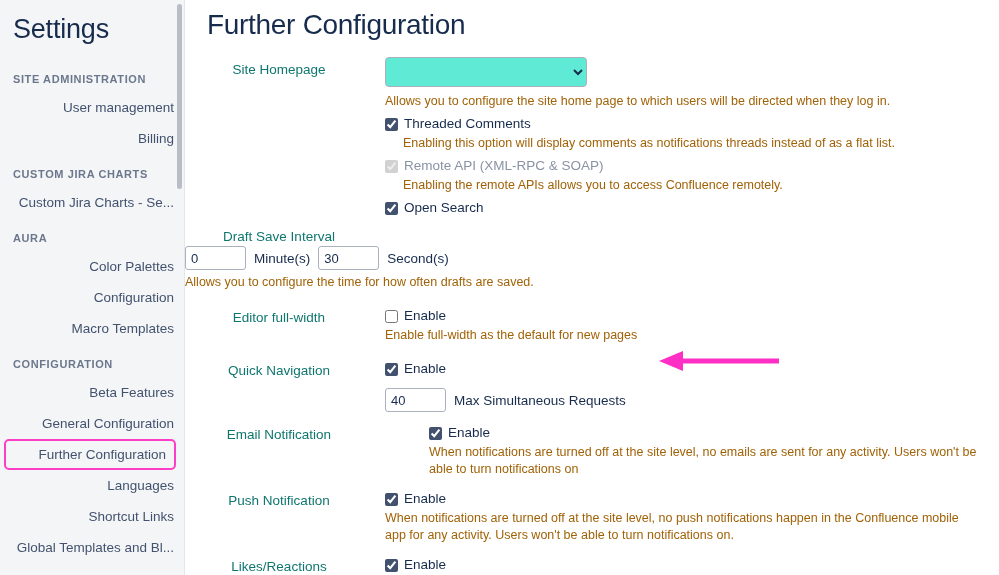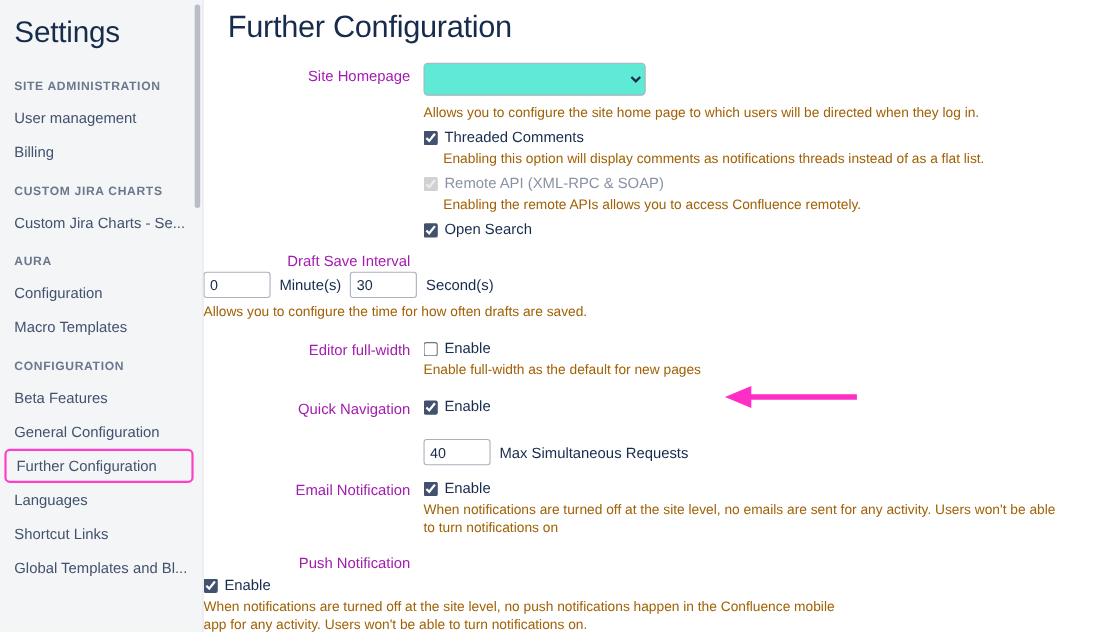--- a/index.html
+++ b/index.html
@@ -42,20 +42,21 @@
   }
   .sidebar-item {
     font-size: 13.5px;
     color: #42526e;
     padding: 7px 10px 7px 13px;
     line-height: 17px;
     white-space: nowrap;
     overflow: hidden;
     text-overflow: ellipsis;
     cursor: pointer;
+    text-align: right;
   }
   .sidebar-item.selected {
     border: 2px solid #ff3ec8;
     border-radius: 5px;
     margin: 0 8px 0 4px;
     padding: 5px 8px 5px 9px;
     color: #42526e;
   }
   .scrollbar {
     position: absolute;
@@ -84,24 +85,24 @@
   }
   .form { padding: 16px 0 0 0; }
   .row {
     display: flex;
     align-items: flex-start;
     margin-bottom: 2px;
   }
   .row-label {
     width: 200px;
     min-width: 200px;
-    text-align: right;
+    text-align: center;
     padding-right: 12px;
     font-size: 13.5px;
-    color: #a21caf;
+    color: #0f766e;
     padding-top: 4px;
     line-height: 18px;
   }
   .row-field { flex: 1; padding-right: 20px; }
   .desc {
     font-size: 12.5px;
     color: #a16207;
     line-height: 17px;
     margin: 4px 0 6px 0;
     max-width: 575px;
@@ -142,21 +143,21 @@
     padding: 2px 5px;
     color: #172b4d;
   }
   .inline {
     display: flex;
     align-items: center;
     gap: 8px;
     font-size: 13.5px;
     color: #172b4d;
   }
-  .qn-num { margin-top: 22px; }
+  .qn-num { margin-top: 12px; }
   .btn-row { display: flex; align-items: center; gap: 14px; margin-top: 8px; }
   .btn {
     background: #f4f5f7;
     border: 1px solid #c1c7d0;
     border-radius: 4px;
     font-size: 13.5px;
     color: #172b4d;
     padding: 5px 14px;
     font-family: "Liberation Sans", sans-serif;
     cursor: pointer;
@@ -186,20 +187,21 @@
     <div class="sidebar-title">Settings</div>
 
     <div class="sidebar-section">SITE ADMINISTRATION</div>
     <div class="sidebar-item">User management</div>
     <div class="sidebar-item">Billing</div>
 
     <div class="sidebar-section">CUSTOM JIRA CHARTS</div>
     <div class="sidebar-item">Custom Jira Charts - Se...</div>
 
     <div class="sidebar-section">AURA</div>
+    <div class="sidebar-item">Color Palettes</div>
     <div class="sidebar-item">Configuration</div>
     <div class="sidebar-item">Macro Templates</div>
 
     <div class="sidebar-section">CONFIGURATION</div>
     <div class="sidebar-item">Beta Features</div>
     <div class="sidebar-item">General Configuration</div>
     <div class="sidebar-item selected">Further Configuration</div>
     <div class="sidebar-item">Languages</div>
     <div class="sidebar-item">Shortcut Links</div>
     <div class="sidebar-item">Global Templates and Bl...</div>
@@ -272,32 +274,32 @@
             <input type="checkbox" checked="" style="">
             <span>Enable</span>
           </div>
           <div class="inline qn-num">
             <input class="num-input" type="text" value="40" style="">
             <span>Max Simultaneous Requests</span>
           </div>
         </div>
       </div>
 
-      <div class="row" style="margin-top:10px;">
+      <div class="row" style="margin-top:10px;gap:44px;">
         <div class="row-label">Email Notification</div>
         <div class="row-field">
           <div class="checkline">
             <input type="checkbox" checked="" style="">
             <span>Enable</span>
           </div>
           <div class="desc wide">When notifications are turned off at the site level, no emails are sent for any activity. Users won't be able to turn notifications on</div>
         </div>
       </div>
 
-      <div class="row" style="margin-top:4px;flex-direction:column;">
+      <div class="row" style="margin-top:4px;">
         <div class="row-label">Push Notification</div>
         <div class="row-field">
           <div class="checkline">
             <input type="checkbox" checked="" style="">
             <span>Enable</span>
           </div>
           <div class="desc wide">When notifications are turned off at the site level, no push notifications happen in the Confluence mobile app for any activity. Users won't be able to turn notifications on.</div>
         </div>
       </div>
 

